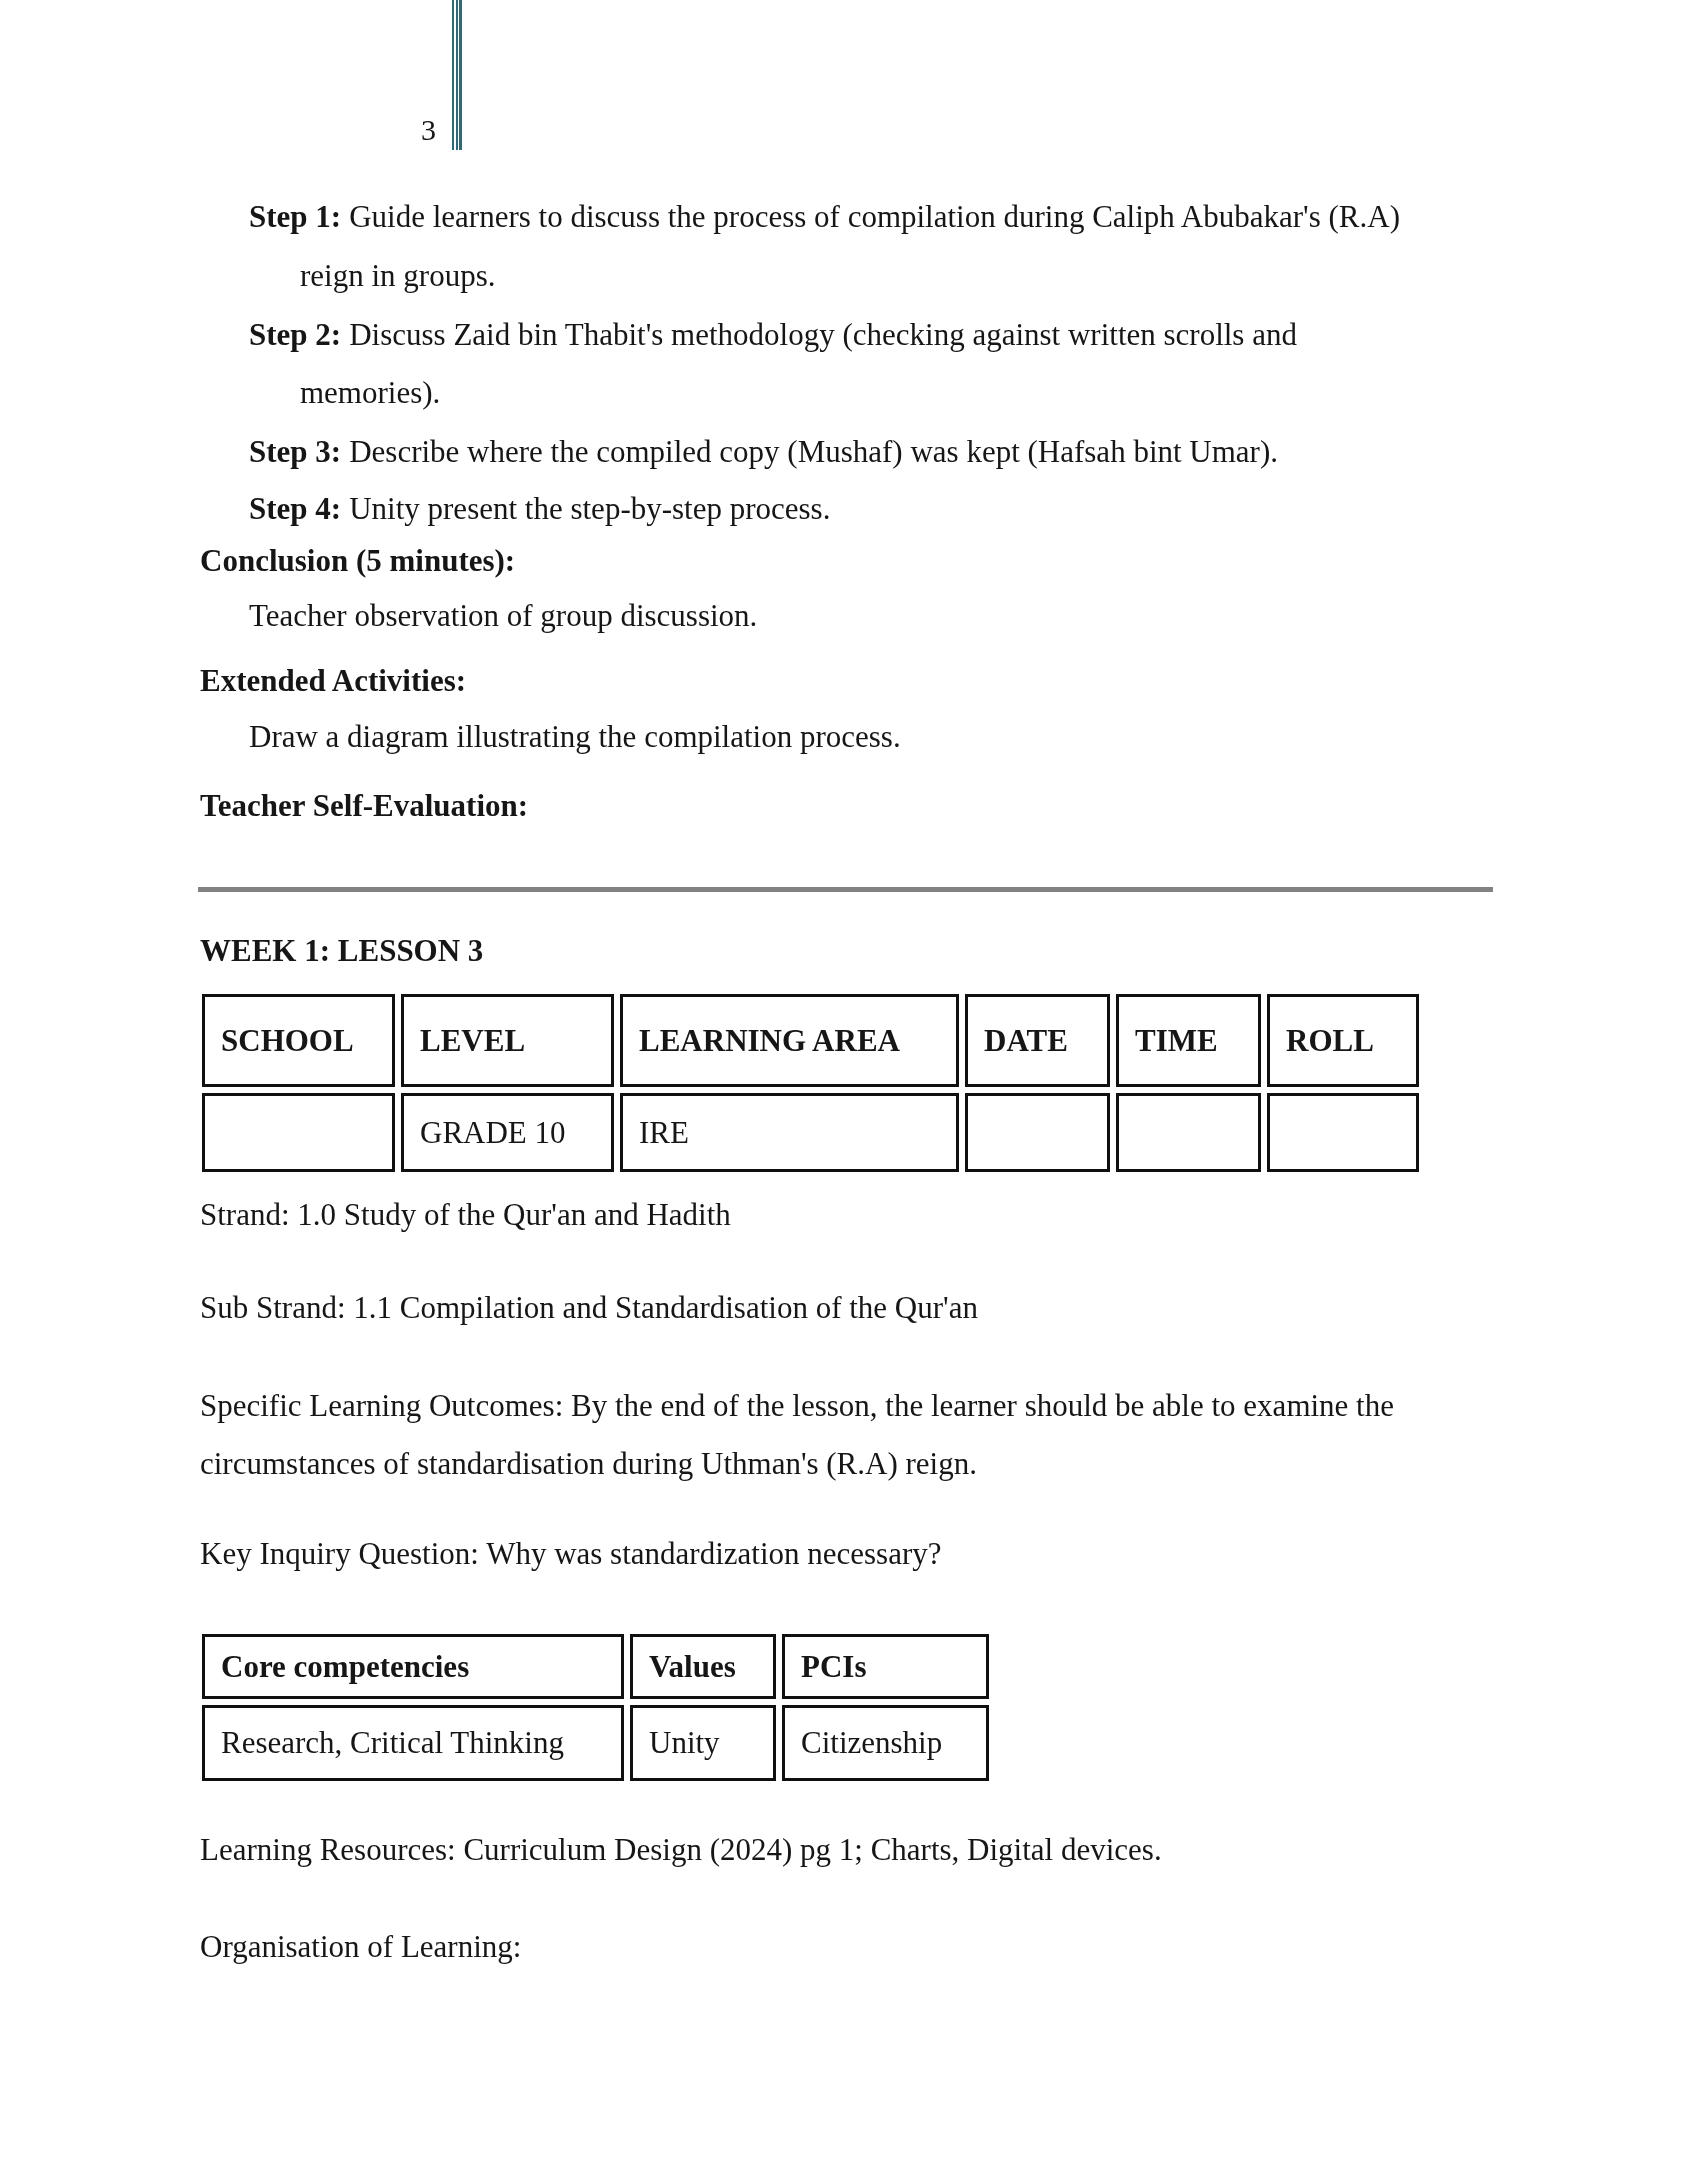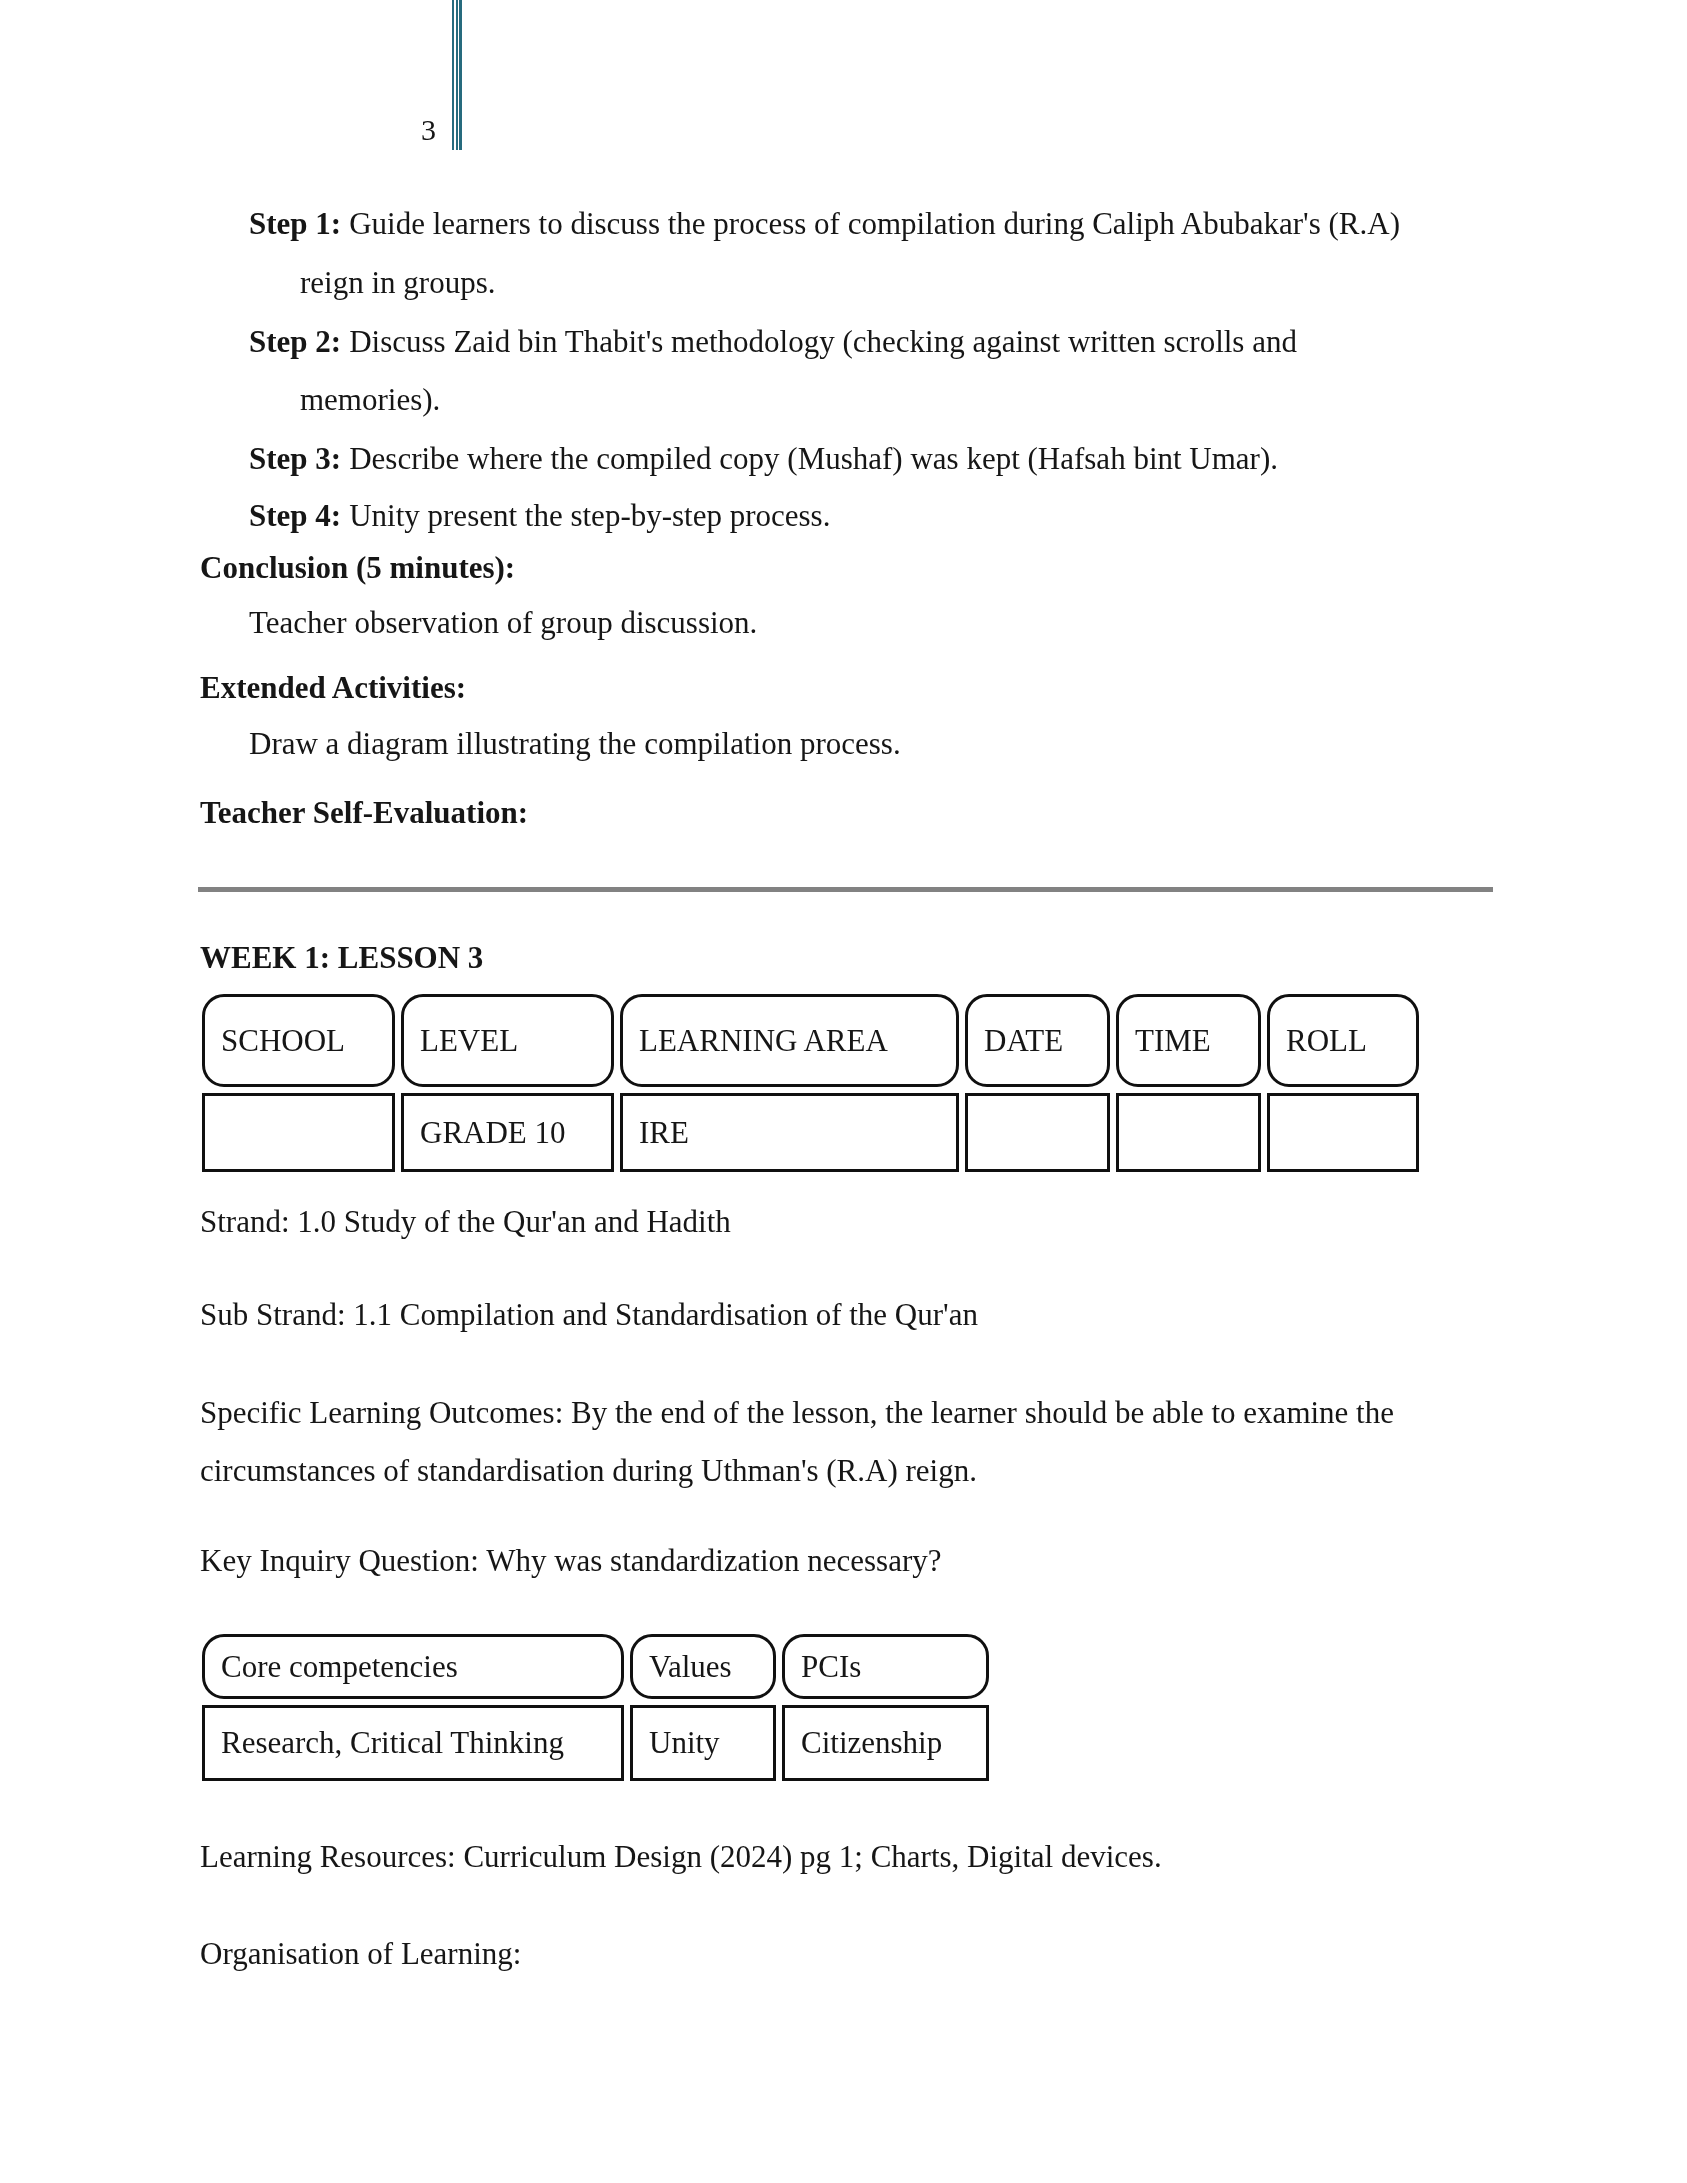--- a/index.html
+++ b/index.html
@@ -9,21 +9,20 @@
     background:#ffffff;
     overflow:hidden;
     font-family:"Liberation Serif","DejaVu Serif",serif;
     color:#161616;
     font-size:31px;
   }
   .ln{
     position:absolute;
     white-space:nowrap;
     line-height:41px;
-    margin-top:7px;
   }
   .bl{font-weight:bold;margin-right:.26em;}
   .bold{font-weight:bold;}
   .accent-bar{
     position:absolute;left:452px;top:0;width:10px;height:150px;
     background:linear-gradient(90deg,
       var(--accent) 0 2px,#ffffff 2px 4px,
       var(--accent) 4px 6px,#ffffff 6px 7.3px,
       var(--accent) 7.3px 10px);
   }
@@ -43,21 +42,21 @@
   }
   table.doc th,table.doc td{
     border:3.3px solid #101010;
     box-sizing:border-box;
     vertical-align:middle;
     text-align:left;
     padding:0 6.6px 0 16px;
     font-size:31px;
     overflow:hidden;
   }
-  table.doc th{font-weight:normal;border-radius:22px;}
+  table.doc th{font-weight:bold;}
   table.t1{left:196px;top:988px;width:1229px;}
   table.t1 tr.hdr th{height:93px;}
   table.t1 tr.val td{height:79px;}
   table.t2{left:196px;top:1628px;width:799px;}
   table.t2 tr.hdr th{height:65px;}
   table.t2 tr.val td{height:76px;}
 </style>
 </head>
 <body>
 

